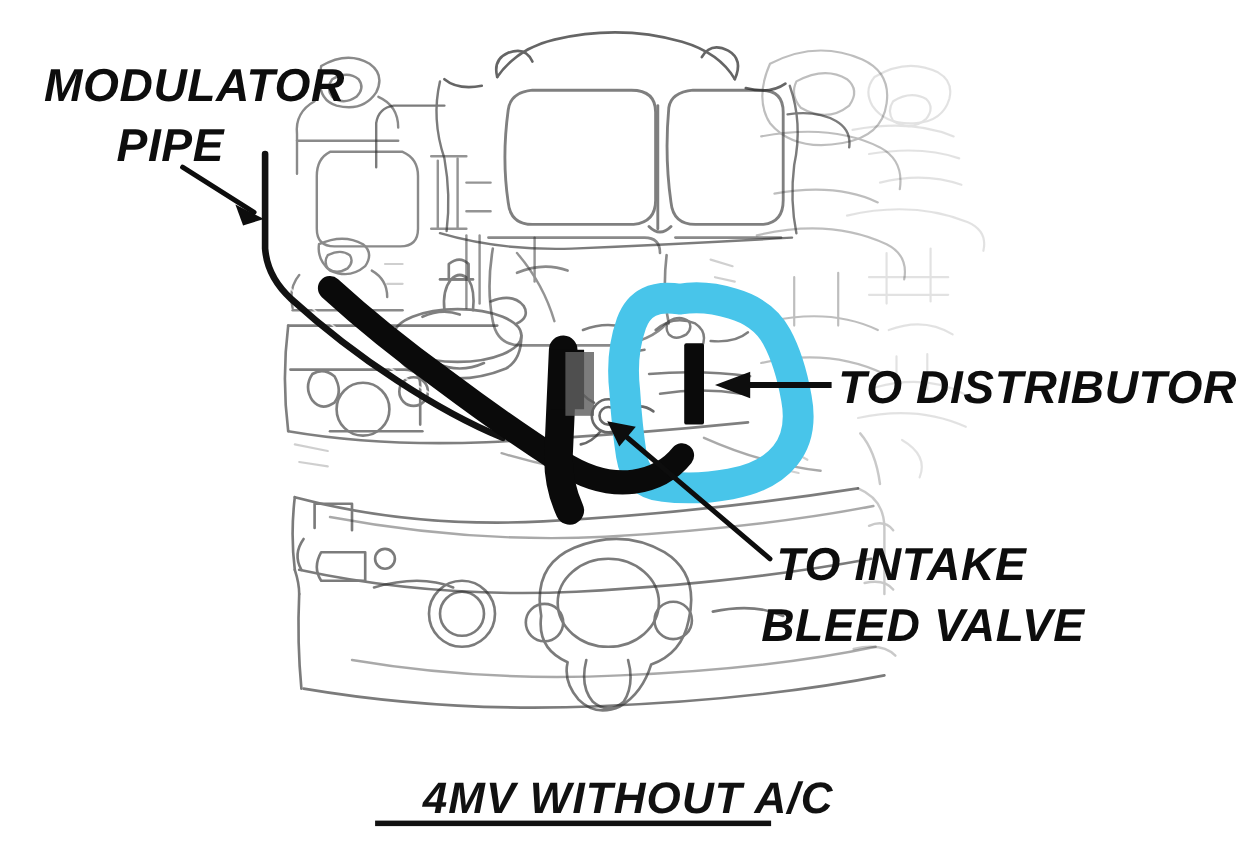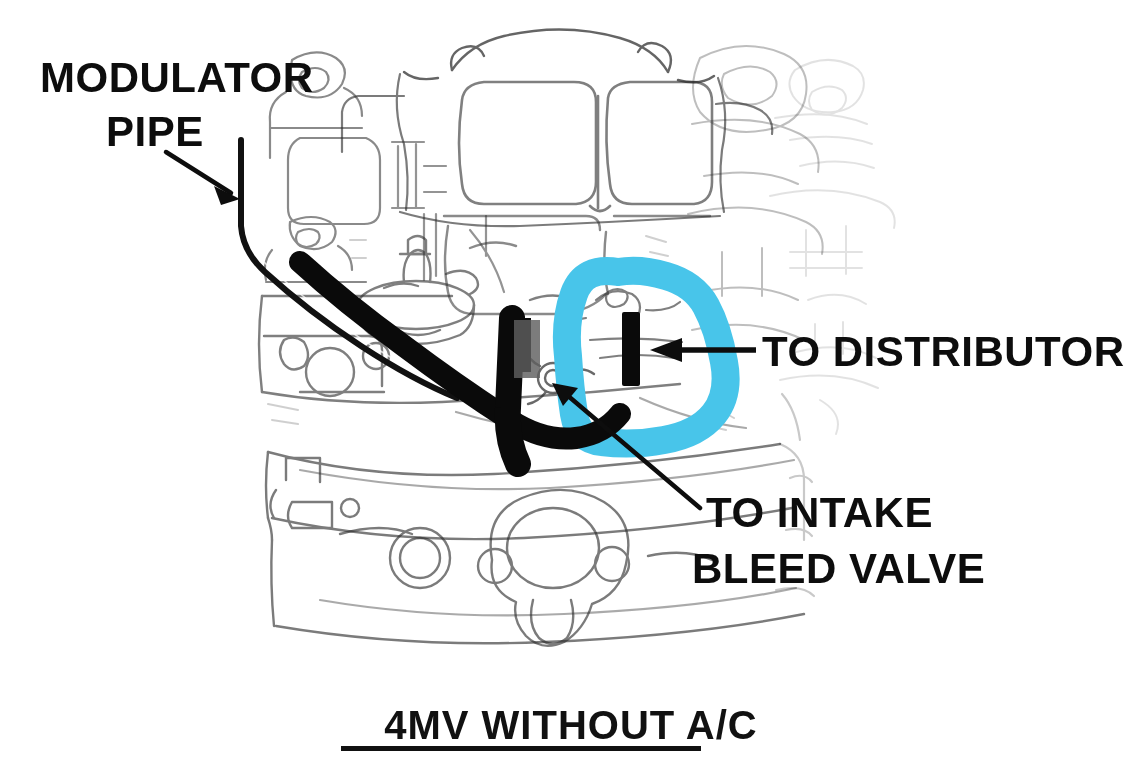--- a/index.html
+++ b/index.html
@@ -14,20 +14,21 @@
     position: relative;
     overflow: hidden;
     font-family: "Liberation Sans", sans-serif;
   }
   #diagram-root {
     position: absolute;
     left: 0; top: 0;
     width: 1142px;
     height: 782px;
     background: #eab308;
+    font-style: italic;
   }
   #diagram-svg {
     position: absolute;
     left: 0; top: 0;
     width: 1142px;
     height: 782px;
     display: block;
   }
   .callout-text {
     font-family: "Liberation Sans", sans-serif;

